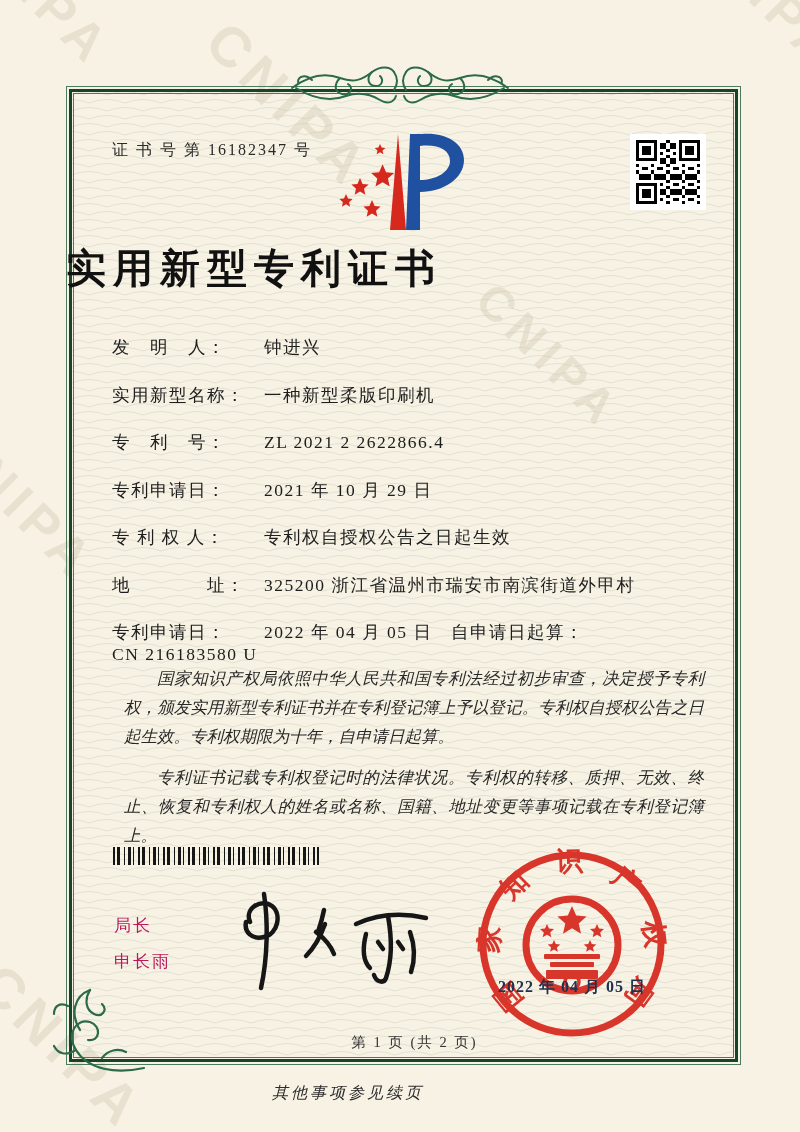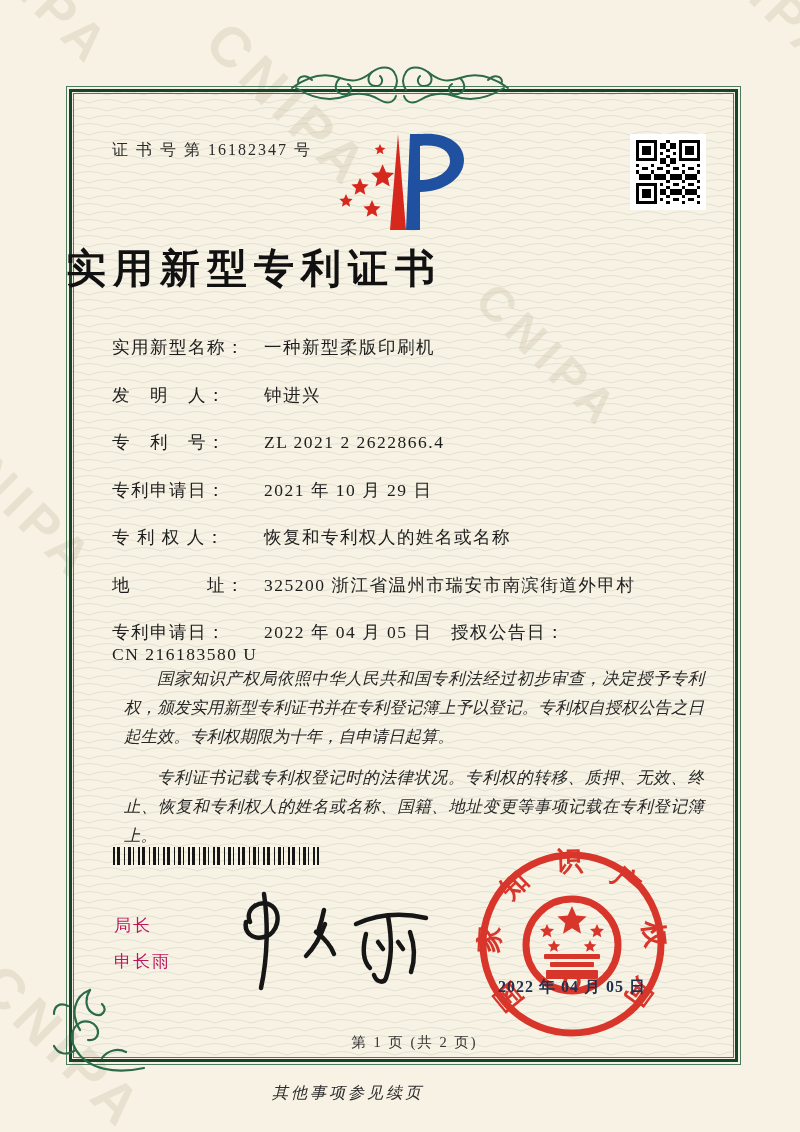--- a/index.html
+++ b/index.html
@@ -478,39 +478,39 @@
         <rect x="10" y="20" width="1" height="1" fill="#000"></rect>
         <rect x="15" y="20" width="1" height="1" fill="#000"></rect>
         <rect x="20" y="20" width="1" height="1" fill="#000"></rect>
       </svg>
   </div>
 
   <div class="title">实用新型专利证书</div>
 
   <div class="fields">
     <div class="frow">
+      <span class="flabel">发　明　人：</span><span class="fval">钟进兴</span>
+    </div>
+    <div class="frow">
       <span class="flabel">实用新型名称：</span><span class="fval">一种新型柔版印刷机</span>
     </div>
     <div class="frow">
-      <span class="flabel">发　明　人：</span><span class="fval">钟进兴</span>
-    </div>
-    <div class="frow">
       <span class="flabel">专　利　号：</span><span class="fval">ZL 2021 2 2622866.4</span>
     </div>
     <div class="frow">
       <span class="flabel">专利申请日：</span><span class="fval">2021 年 10 月 29 日</span>
     </div>
     <div class="frow">
-      <span class="flabel">专 利 权 人：</span><span class="fval">恢复和专利权人的姓名或名称</span>
+      <span class="flabel">专 利 权 人：</span><span class="fval">专利权自授权公告之日起生效</span>
     </div>
     <div class="frow">
       <span class="flabel">地　　　　址：</span><span class="fval">325200 浙江省温州市瑞安市南滨街道外甲村</span>
     </div>
     <div class="frow">
-      <span class="flabel">专利申请日：</span><span class="fval fval-fixed">2022 年 04 月 05 日</span><span class="flabel" style="min-width:128px;">授权公告日：</span><span class="fval">CN 216183580 U</span>
+      <span class="flabel">专利申请日：</span><span class="fval fval-fixed">2022 年 04 月 05 日</span><span class="flabel" style="min-width:128px;">自申请日起算：</span><span class="fval">CN 216183580 U</span>
     </div>
   </div>
 
   <div class="bodytext">
     <p>国家知识产权局依照中华人民共和国专利法经过初步审查，决定授予专利权，颁发实用新型专利证书并在专利登记簿上予以登记。专利权自授权公告之日起生效。专利权期限为十年，自申请日起算。</p>
     <p>专利证书记载专利权登记时的法律状况。专利权的转移、质押、无效、终止、恢复和专利权人的姓名或名称、国籍、地址变更等事项记载在专利登记簿上。</p>
   </div>
 
   <div class="barcode"></div>
 

